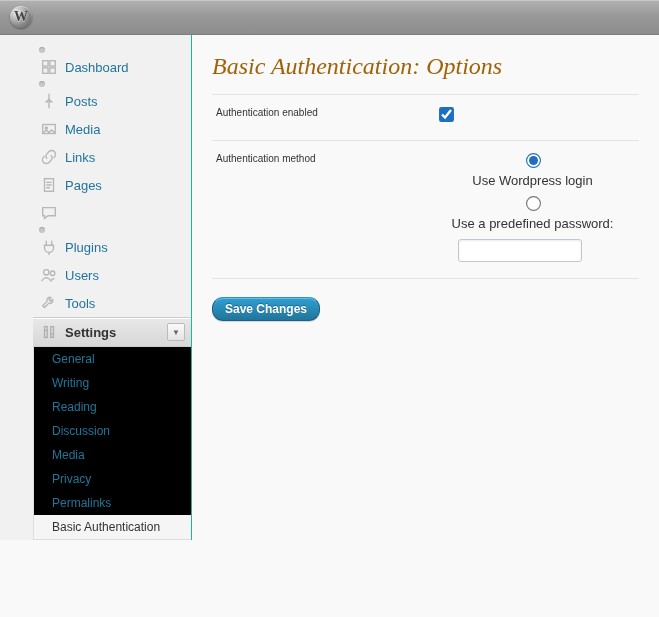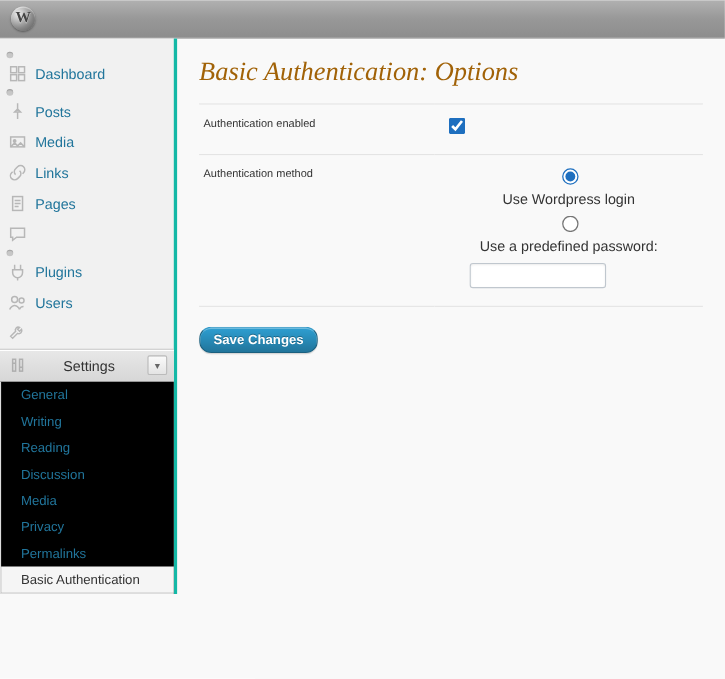--- a/index.html
+++ b/index.html
@@ -1,27 +1,27 @@
 <!DOCTYPE html>
 <html><head>
 <meta charset="utf-8">
 <style>
 html,body{margin:0;padding:0;font-family:"Lucida Grande","Helvetica Neue",Arial,sans-serif;font-size:13px;color:#333;background:#fff;}
 body{width:659px;height:617px;overflow:hidden;background:#f9f9f9;}
 #header{height:34px;background:linear-gradient(to bottom,#b1b1b1 0%,#989898 50%,#8d8d8d 100%);border-bottom:1px solid #7e7e7e;box-shadow:inset 0 1px 0 rgba(255,255,255,0.3);display:flex;align-items:center;padding-left:10px;}
 #header .logo{width:22px;height:22px;border-radius:50%;background:radial-gradient(circle at 30% 30%,#eee 0%,#888 60%,#555 100%);box-shadow:inset 0 1px 1px rgba(255,255,255,.5), 0 1px 2px rgba(0,0,0,.4);display:flex;align-items:center;justify-content:center;color:#444;font-family:Georgia,serif;font-weight:bold;font-size:14px;text-shadow:0 1px 0 rgba(255,255,255,.5);}
 #body{display:flex;align-items:flex-start;}
-#sidebar{width:158px;background:#f1f1f1;border-right:3px solid #14b8a6;padding-top:12px;}
+#sidebar{width:158px;background:#f1f1f1;border-right:1px solid #14b8a6;padding-top:12px;padding-left:33px;}
 .sep{height:6px;display:flex;align-items:center;padding-left:6px;}
 .sep::before{content:"";width:6px;height:6px;border-radius:50%;background:#c7c7c7;box-shadow:inset 0 1px 1px rgba(0,0,0,.2);}
 .menu-item{display:flex;align-items:center;height:28px;padding:0 6px 0 6px;color:#21759B;font-size:13px;cursor:pointer;}
 .menu-item .label{font-weight:normal;flex:1;}
 .menu-item.top .label{color:#21759B;}
 .menu-item.current{background:linear-gradient(to bottom,#e8e8e8,#d7d7d7);border-top:1px solid #ccc;border-bottom:1px solid #ccc;color:#333;font-weight:bold;box-shadow:inset 0 1px 0 #fff;}
-.menu-item.current .label{color:#333;font-weight:normal;text-align:center;}
+.menu-item.current .label{color:#333;font-weight:bold;}
 .menu-item .ic{width:20px;height:20px;margin-right:6px;display:flex;align-items:center;justify-content:center;opacity:.55;}
 .menu-item .expander{width:16px;height:16px;border:1px solid #bbb;border-radius:2px;background:linear-gradient(to bottom,#fafafa,#e4e4e4);display:flex;align-items:center;justify-content:center;font-size:8px;color:#666;margin-left:4px;}
 .submenu{background:#000000;border:1px solid #ddd;border-top:none;margin:0;border-right:none;}
 .submenu .sub-item{display:block;padding:5px 6px 5px 18px;color:#21759B;font-size:12px;cursor:pointer;}
 .submenu .sub-item.current{font-weight:normal;color:#333;background:#f5f5f5;}
 #main{flex:1;padding:18px 20px 0 20px;min-width:0;}
 h2{font-family:Georgia,"Times New Roman",serif;font-style:italic;font-weight:normal;font-size:24px;color:#a16207;margin:0 0 14px 0;}
 table.form-table{width:100%;border-top:1px solid #e4e4e4;border-collapse:collapse;}
 table.form-table tr{border-bottom:1px solid #e4e4e4;}
 table.form-table th{text-align:left;font-weight:normal;font-size:10px;color:#333;padding:12px 10px 12px 4px;width:200px;vertical-align:top;}
@@ -119,20 +119,21 @@
           </svg>
         </span>
         <span class="label">Users</span>
       </div>
       <div class="menu-item top">
         <span class="ic">
           <svg width="18" height="18" viewBox="0 0 20 20" fill="none" stroke="#888" stroke-width="1.5">
             <path d="M14 6a3 3 0 01-4 4L5 15l-2-2 5-5a3 3 0 014-4l-2 2 2 2z"></path>
           </svg>
         </span>
+        <span class="label">Tools</span>
       </div>
       <div class="menu-item top current">
         <span class="ic">
           <svg width="18" height="18" viewBox="0 0 20 20" fill="none" stroke="#888" stroke-width="1.5">
             <rect x="5" y="4" width="3" height="12"></rect>
             <rect x="12" y="4" width="3" height="12"></rect>
             <path d="M5 8h3M12 12h3"></path>
           </svg>
         </span>
         <span class="label">Settings</span>

